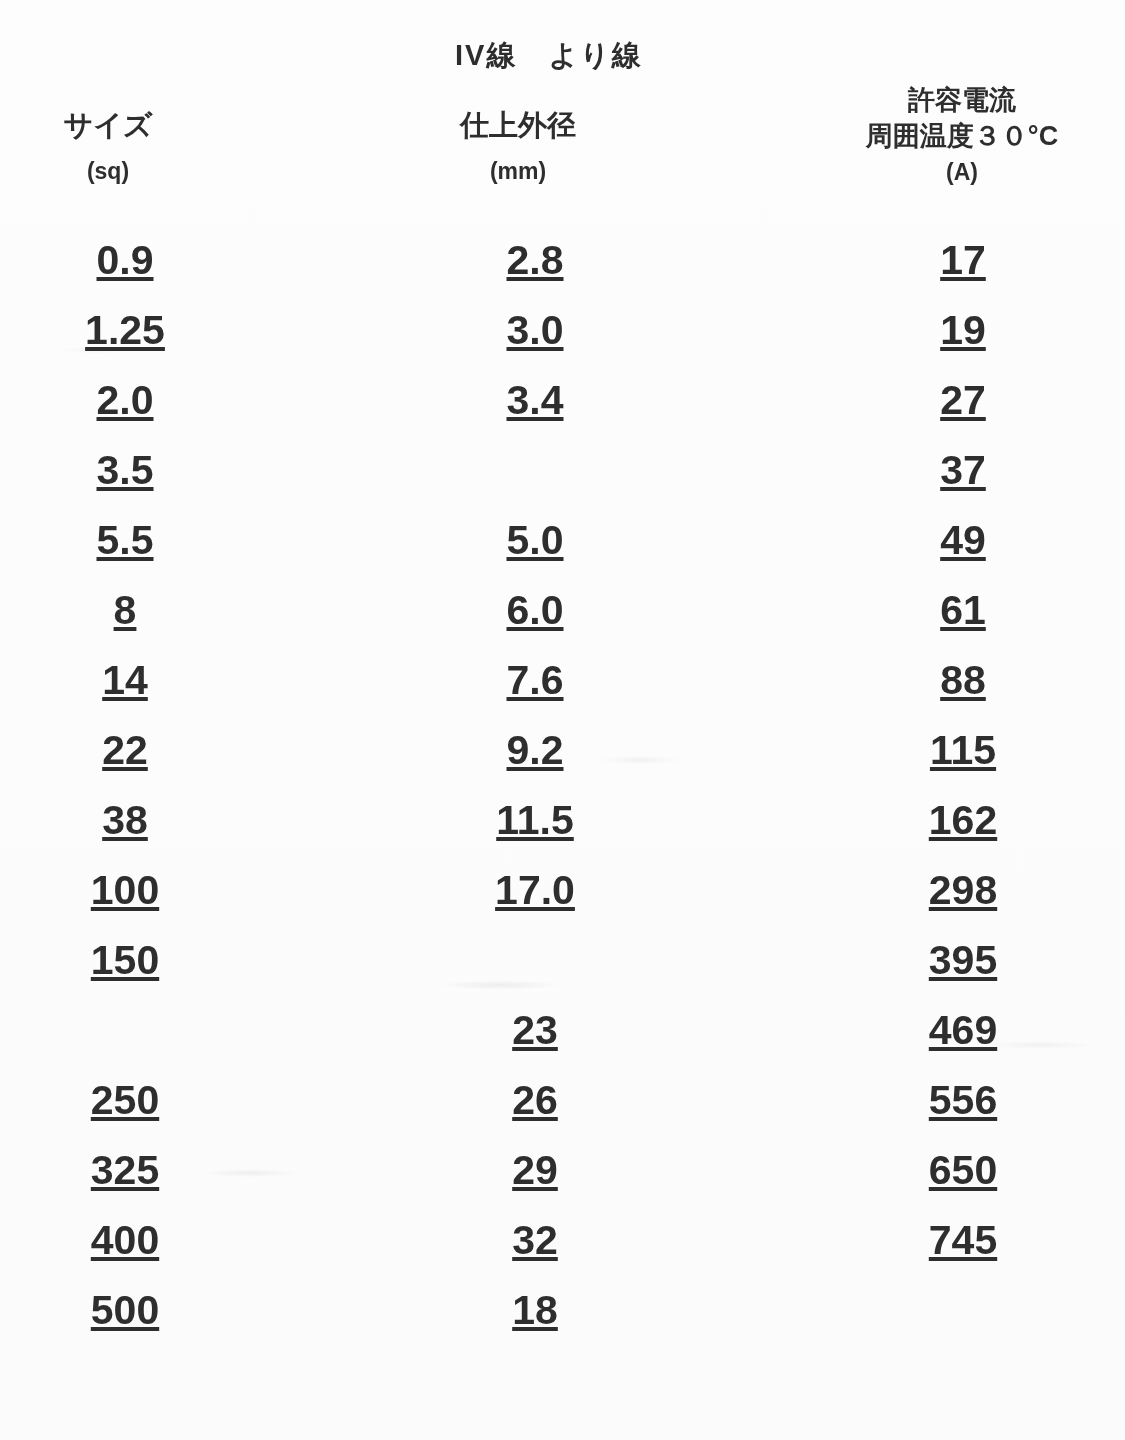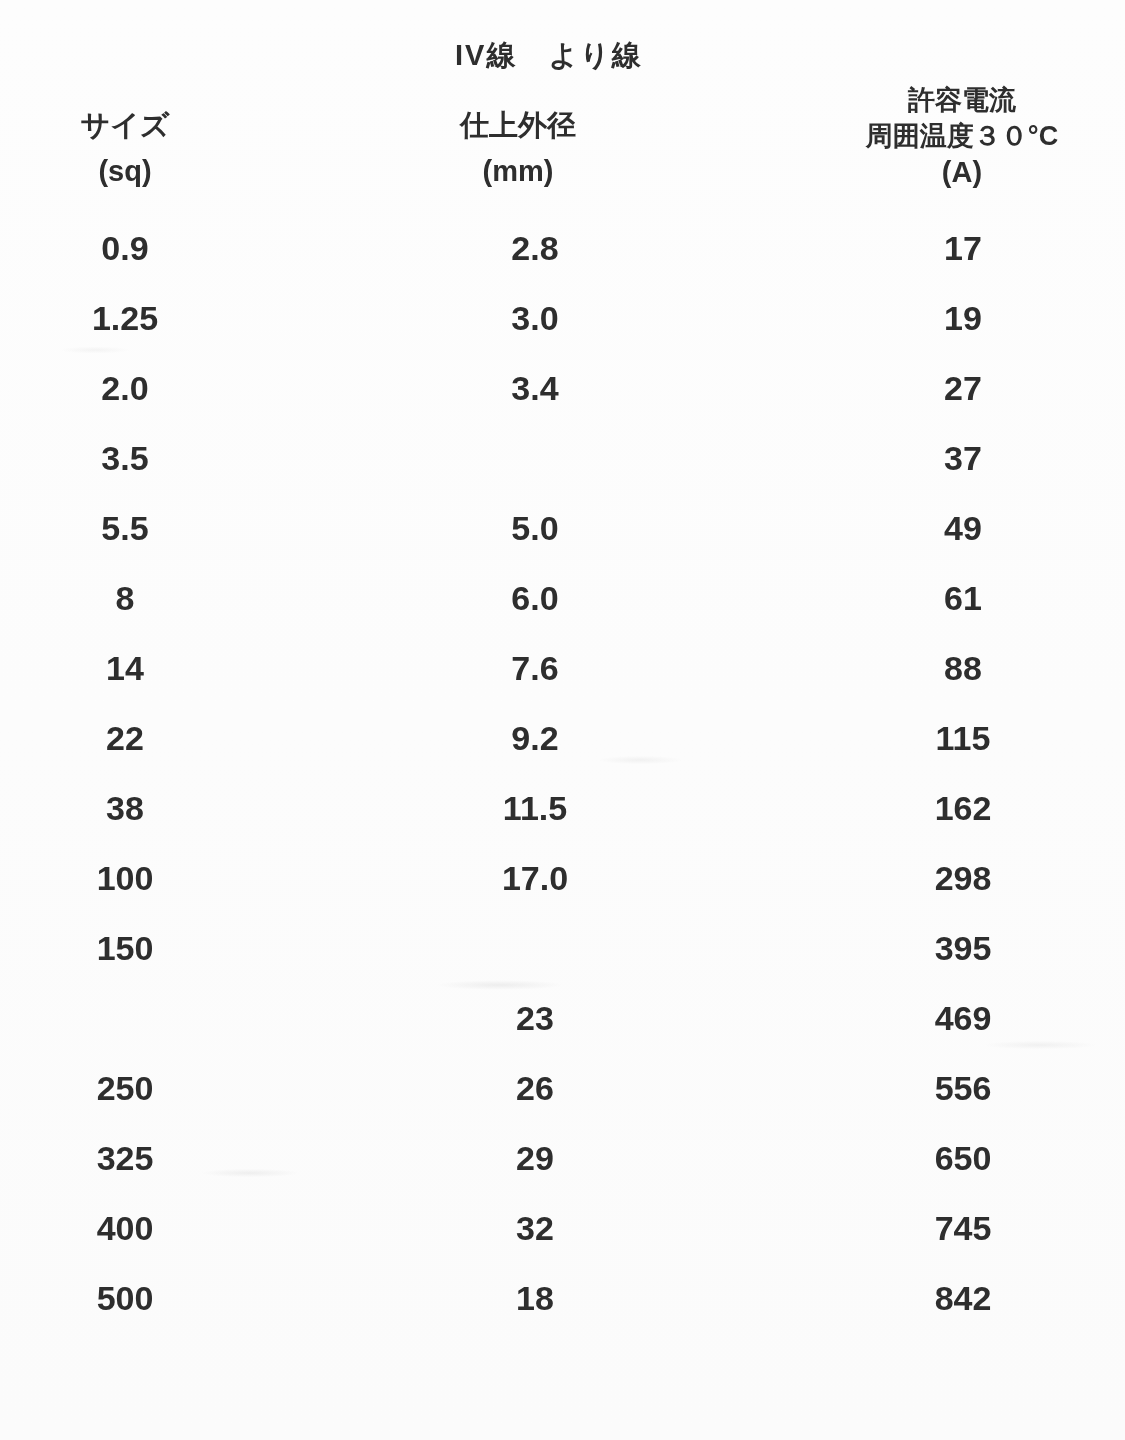--- a/index.html
+++ b/index.html
@@ -37,44 +37,45 @@
     letter-spacing: 2px;
     white-space: pre;
   }
   .hdr {
     position: absolute;
     text-align: center;
     transform: translateX(-50%);
     font-weight: 600;
     white-space: nowrap;
   }
-  .hdr-col1 { left: 125px; top: 102px; font-size: 29px; line-height: 46px; }
+  .hdr-col1 { left: 108px; top: 102px; font-size: 29px; line-height: 46px; }
   .hdr-col2 { left: 518px; top: 102px; font-size: 29px; line-height: 46px; }
   .hdr-col3 { left: 962px; top: 82px;  font-size: 27px; line-height: 36px; }
-  .hdr .unit { font-size: 29px; font-weight: 700; }
+  .hdr .unit { font-size: 23px; font-weight: 700; }
   .rows {
     position: absolute;
     top: 213px;
     left: 0;
     width: 1125px;
   }
   .row {
     position: relative;
     height: 70px;
   }
   .cell {
     position: absolute;
-    top: 0;
+    top: 12px;
     height: 70px;
     width: 250px;
     display: flex;
     align-items: center;
     justify-content: center;
-    font-size: 34px;
+    font-size: 41px;
     font-weight: 600;
+    text-decoration: underline;
   }
   .cell.c1 { left: 0; }
   .cell.c2 { left: 410px; }
   .cell.c3 { left: 838px; }
 </style>
 </head>
 <body>
 
 <div class="page">
 
@@ -165,17 +166,16 @@
         <div class="cell c3">650</div>
       </div>
       <div class="row">
         <div class="cell c1">400</div>
         <div class="cell c2">32</div>
         <div class="cell c3">745</div>
       </div>
       <div class="row">
         <div class="cell c1">500</div>
         <div class="cell c2">18</div>
-        <div class="cell c3">842</div>
       </div>
     </div>
 
 </div>
 
 </body></html>

